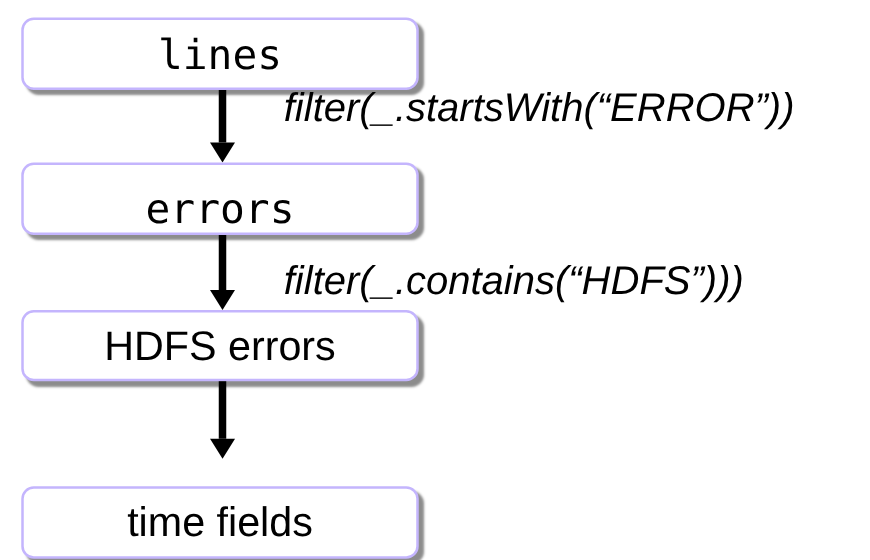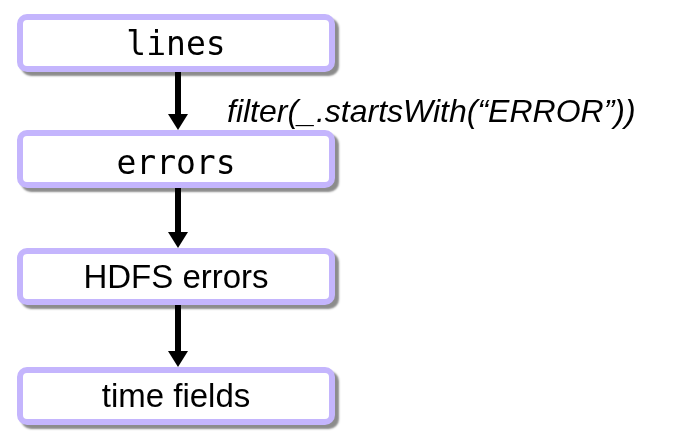--- a/index.html
+++ b/index.html
@@ -11,21 +11,21 @@
     overflow: hidden;
     font-family: "Liberation Sans", sans-serif;
   }
   .node {
     position: absolute;
     left: 17px;
     width: 318px;
     height: 58px;
     box-sizing: border-box;
     background: #ffffff;
-    border: 6px solid #c4b5fd;
+    border: 2px solid #c4b5fd;
     border-radius: 10px;
     box-shadow: 4px 4px 2px #8c8c8c;
     display: flex;
     align-items: center;
     justify-content: center;
   }
   .node-label { color: #000000; white-space: nowrap; }
   .mono .node-label {
     font-family: "DejaVu Sans Mono", monospace;
     font-size: 33px;
@@ -58,22 +58,22 @@
     line-height: 36px;
     color: #000000;
     white-space: nowrap;
   }
   #a1 { top: 72px;  height: 58px; }
   #a2 { top: 188px; height: 60px; }
   #a3 { top: 305px; height: 62px; }
   #n1 { top: 14px; }
   #n2 { top: 130px; align-items: flex-end; }
   #n3 { top: 248px; height: 57px; border-radius: 10px; }
-  #n4 { top: 367px; }
-  #e1 { top: 93px; }
+  #n4 { top: 389px; }
+  #e1 { top: 68px; }
   #e2 { top: 206px; }
   #e3 { top: 328px; }
 </style>
 </head>
 <body>
 
 <div class="canvas">
 
   <div class="node mono" id="n1">
     <span class="node-label">lines</span>
@@ -86,20 +86,21 @@
   <div class="edge-label" id="e1">filter(_.startsWith(“ERROR”))</div>
 
   <div class="node mono" id="n2">
     <span class="node-label">errors</span>
   </div>
 
   <div class="arrow" id="a2">
     <div class="arrow-shaft"></div>
     <div class="arrow-head"></div>
   </div>
+  <div class="edge-label" id="e2">filter(_.contains(“HDFS”)))</div>
 
   <div class="node sans" id="n3">
     <span class="node-label">HDFS errors</span>
   </div>
 
   <div class="arrow" id="a3">
     <div class="arrow-shaft"></div>
     <div class="arrow-head"></div>
   </div>
 

